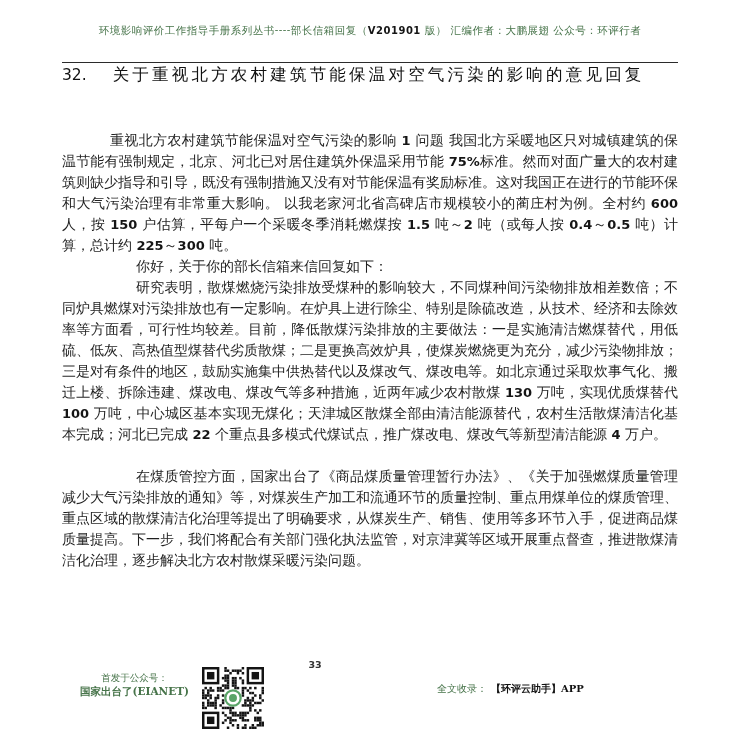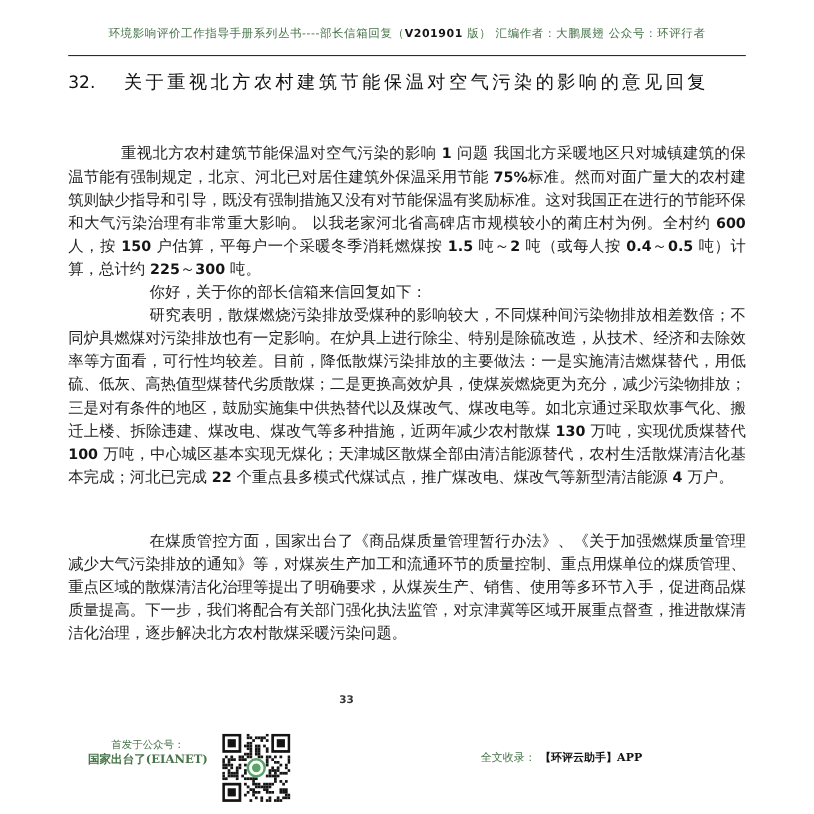--- a/index.html
+++ b/index.html
@@ -9,21 +9,21 @@
     width: 740px; height: 740px; position: relative; overflow: hidden;
     font-family: "DejaVu Serif", "Liberation Serif", serif;
     color: var(--ink);
   }
   .page { position: absolute; inset: 0; background: #fff; }
 
   
   .doc-header {
     position: absolute; top: 24px; left: 62px; width: 616px;
     text-align: center; font-size: 10.5px; letter-spacing: 0.5px;
-    color: var(--accent); padding-bottom: 12px;
+    color: var(--accent); padding-bottom: 24px;
     border-bottom: 1.5px solid #2b2b2b;
   }
   .doc-header .num { font-size: 10px; }
 
   
   .page-title {
     position: absolute; top: 58px; left: 62px; width: 616px;
     font-weight: normal; font-size: 16.5px; line-height: 34px;
     letter-spacing: 3.2px; text-align: justify; color: #111;
   }
@@ -34,29 +34,29 @@
 
   
   .doc-body {
     position: absolute; top: 130px; left: 62px; width: 616px;
     font-size: 14px; line-height: 21px; text-align: justify;
     text-justify: inter-character; color: var(--ink);
   }
   .para { text-align: justify; }
   .indent-2 { text-indent: 48px; }
   .indent-3 { text-indent: 74px; }
-  .gap-before { margin-top: 37px; }
+  .gap-before { margin-top: 21px; }
   .num {
     font-family: "DejaVu Sans", "Liberation Sans", sans-serif;
     font-weight: bold; font-size: 13px; color: #151515;
   }
 
   
   .page-number {
-    position: absolute; top: 631px; left: 0; width: 630px; text-align: center;
+    position: absolute; top: 659px; left: 0; width: 630px; text-align: center;
     font-family: "DejaVu Sans", "Liberation Sans", sans-serif;
     font-weight: bold; font-size: 9.5px; color: #333;
   }
   .footer-publisher {
     position: absolute; top: 672px; left: 80px;
     font-size: 9.5px; line-height: 12.5px; color: var(--accent); text-align: center;
   }
   .footer-publisher .line2 { font-weight: bold; font-size: 10.5px; }
   .qr { position: absolute; top: 667px; left: 202px; width: 62px; height: 62px; }
   .footer-app {

